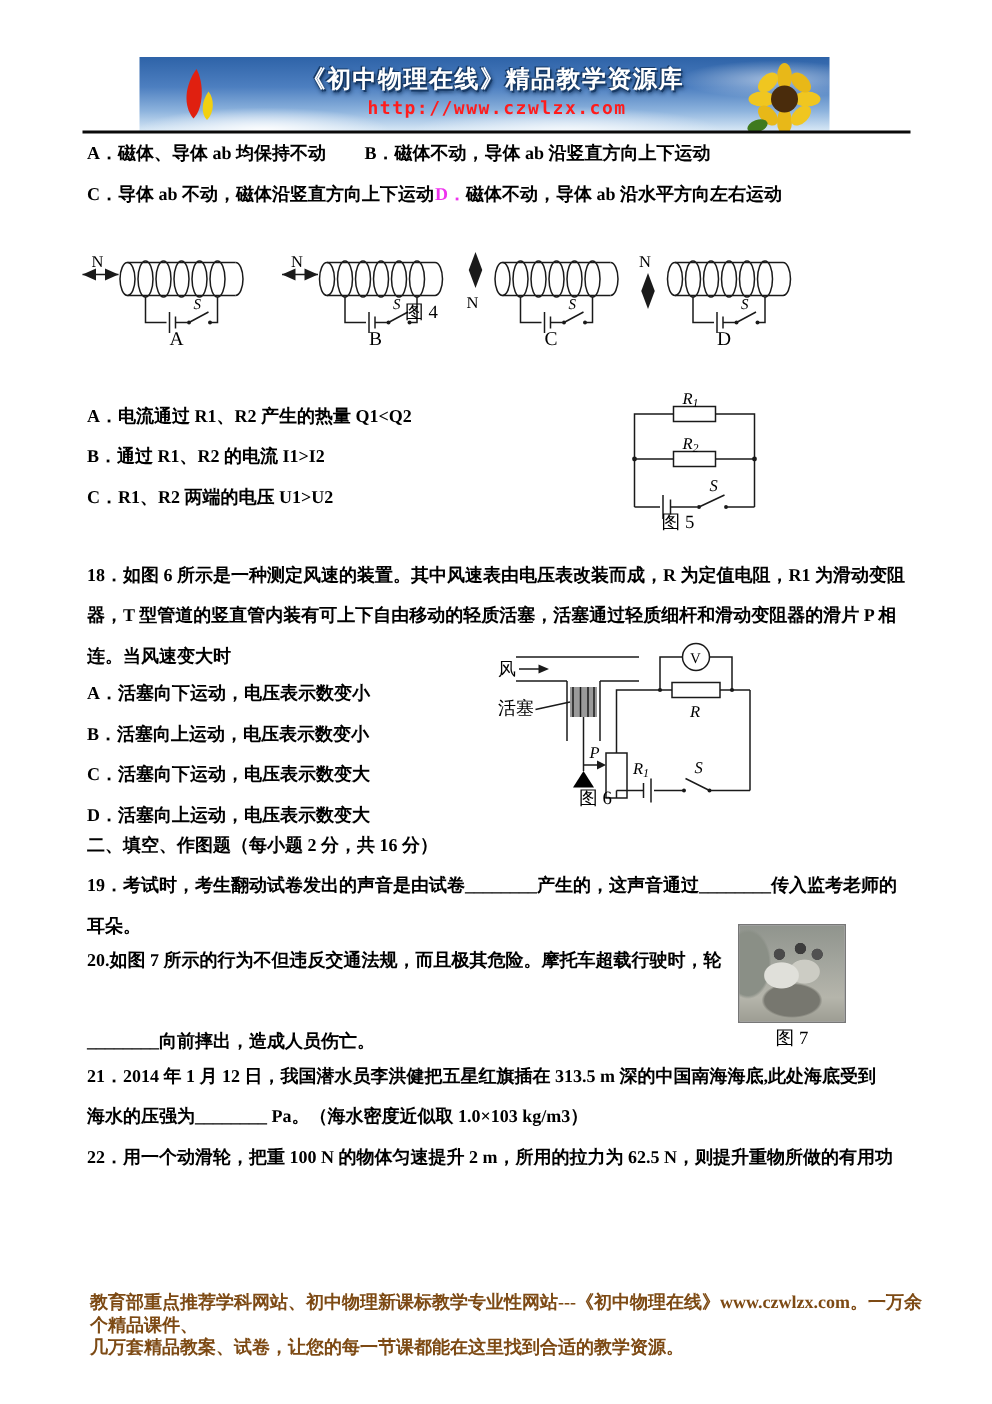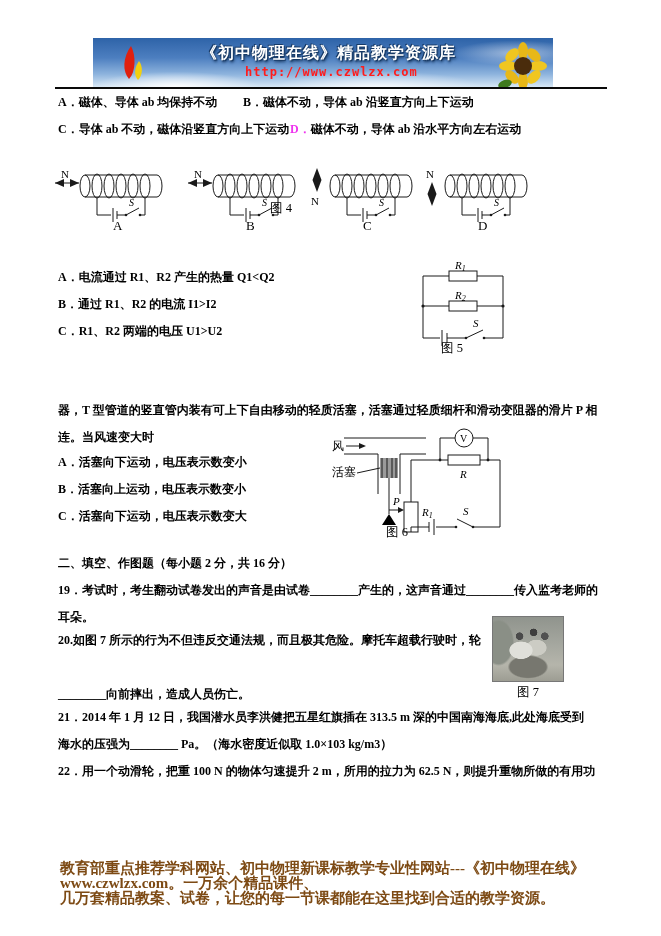--- a/index.html
+++ b/index.html
@@ -47,21 +47,21 @@
       radial-gradient(circle 4px at 58% 24%, #3d3d3d 90%, transparent 100%),
       radial-gradient(circle 4px at 74% 30%, #515151 90%, transparent 100%),
       radial-gradient(ellipse 16px 12px at 40% 52%, #e0e0da 70%, transparent 75%),
       radial-gradient(ellipse 14px 11px at 62% 48%, #ccccc4 70%, transparent 75%),
       radial-gradient(ellipse 26px 15px at 50% 78%, #77776f 70%, transparent 78%),
       radial-gradient(ellipse 20px 30px at 8% 40%, #8a8f86 70%, transparent 78%),
       linear-gradient(180deg,#90948d 0%, #a6a8a0 45%, #b5b5ab 75%, #9d9d93 100%);
   }
   .footer {
     position:absolute; left:60px; top:861px; width:565px;
-    font-size:15px; line-height:15px; font-weight:bold; color:#7d4a14;
+    font-size:12px; line-height:15px; font-weight:bold; color:#7d4a14;
     font-family:"Liberation Serif", serif;
   }
 </style>
 </head>
 <body>
 
 <div class="page">
 
   <div class="banner">
     <svg style="position:absolute;left:26px;top:7px" width="34" height="40" viewBox="0 0 34 40">
@@ -238,25 +238,27 @@
       <line x1="34" y1="80" x2="52" y2="80"></line>
       <circle class="fill" cx="53" cy="80" r="1.3"></circle>
       <line x1="53" y1="80" x2="70" y2="72"></line>
       <circle class="fill" cx="71" cy="80" r="1.3"></circle>
       <line x1="71" y1="80" x2="90" y2="80"></line>
       <text x="60" y="69" font-size="11" class="it">S</text>
     </svg>
   </div>
   <div class="figcap" style="left:441px; top:340px">图 5</div>
 
+  <div class="line" style="left:58px; top:376px">18．如图 6 所示是一种测定风速的装置。其中风速表由电压表改装而成，R 为定值电阻，R1 为滑动变阻</div>
   <div class="line" style="left:58px; top:403px">器，T 型管道的竖直管内装有可上下自由移动的轻质活塞，活塞通过轻质细杆和滑动变阻器的滑片 P 相</div>
   <div class="line" style="left:58px; top:430px">连。当风速变大时</div>
   <div class="line" style="left:58px; top:455px">A．活塞向下运动，电压表示数变小</div>
   <div class="line" style="left:58px; top:482px">B．活塞向上运动，电压表示数变小</div>
   <div class="line" style="left:58px; top:509px">C．活塞向下运动，电压表示数变大</div>
+  <div class="line" style="left:58px; top:536px">D．活塞向上运动，电压表示数变大</div>
 
   <div style="position:absolute; left:330px; top:424px">
     <svg width="185" height="118" viewBox="0 0 185 118">
       <text x="2" y="26" font-size="12">风</text>
       <line x1="16" y1="22" x2="34" y2="22"></line>
         <polygon class="fill" points="36,22 29,19 29,25"></polygon>
       <line x1="14" y1="14" x2="96" y2="14"></line>
       <line x1="14" y1="30" x2="48" y2="30"></line>
         <line x1="70" y1="30" x2="96" y2="30"></line>
       <line x1="48" y1="30" x2="48" y2="70"></line>

